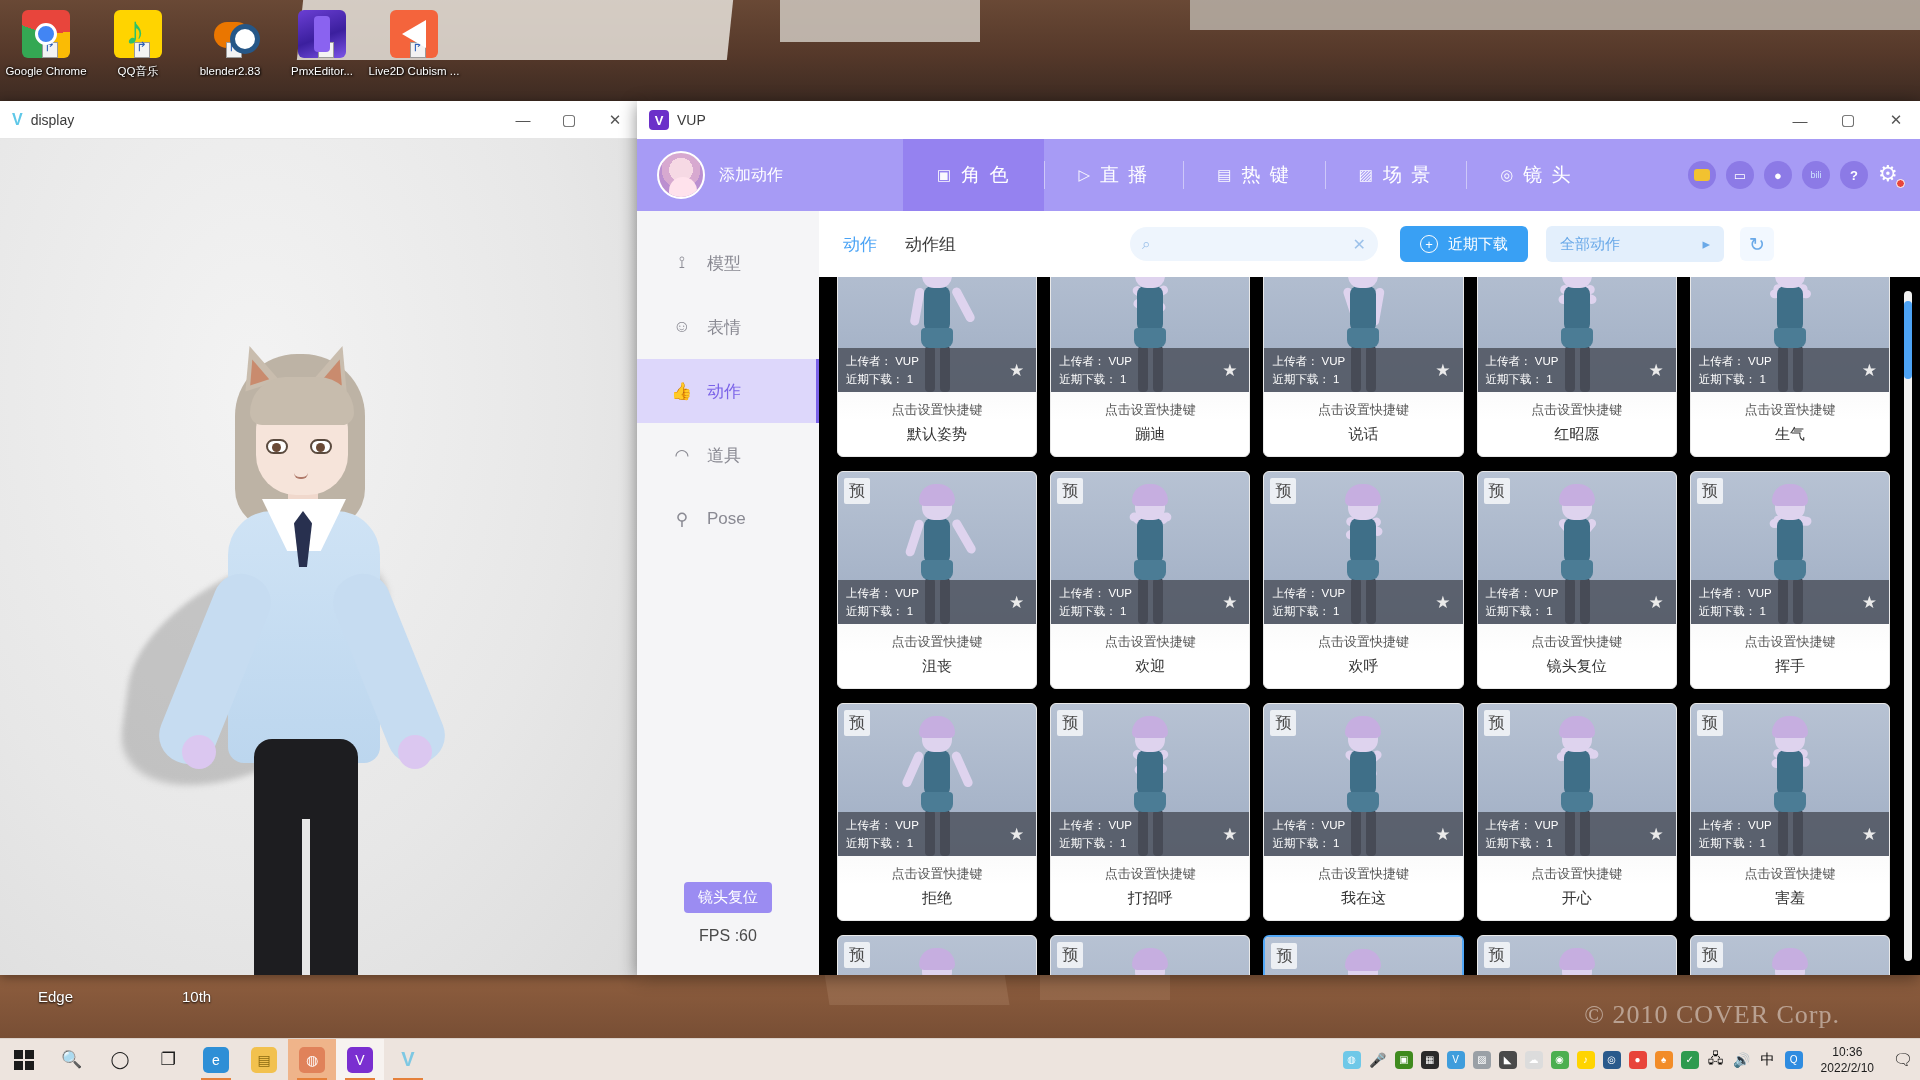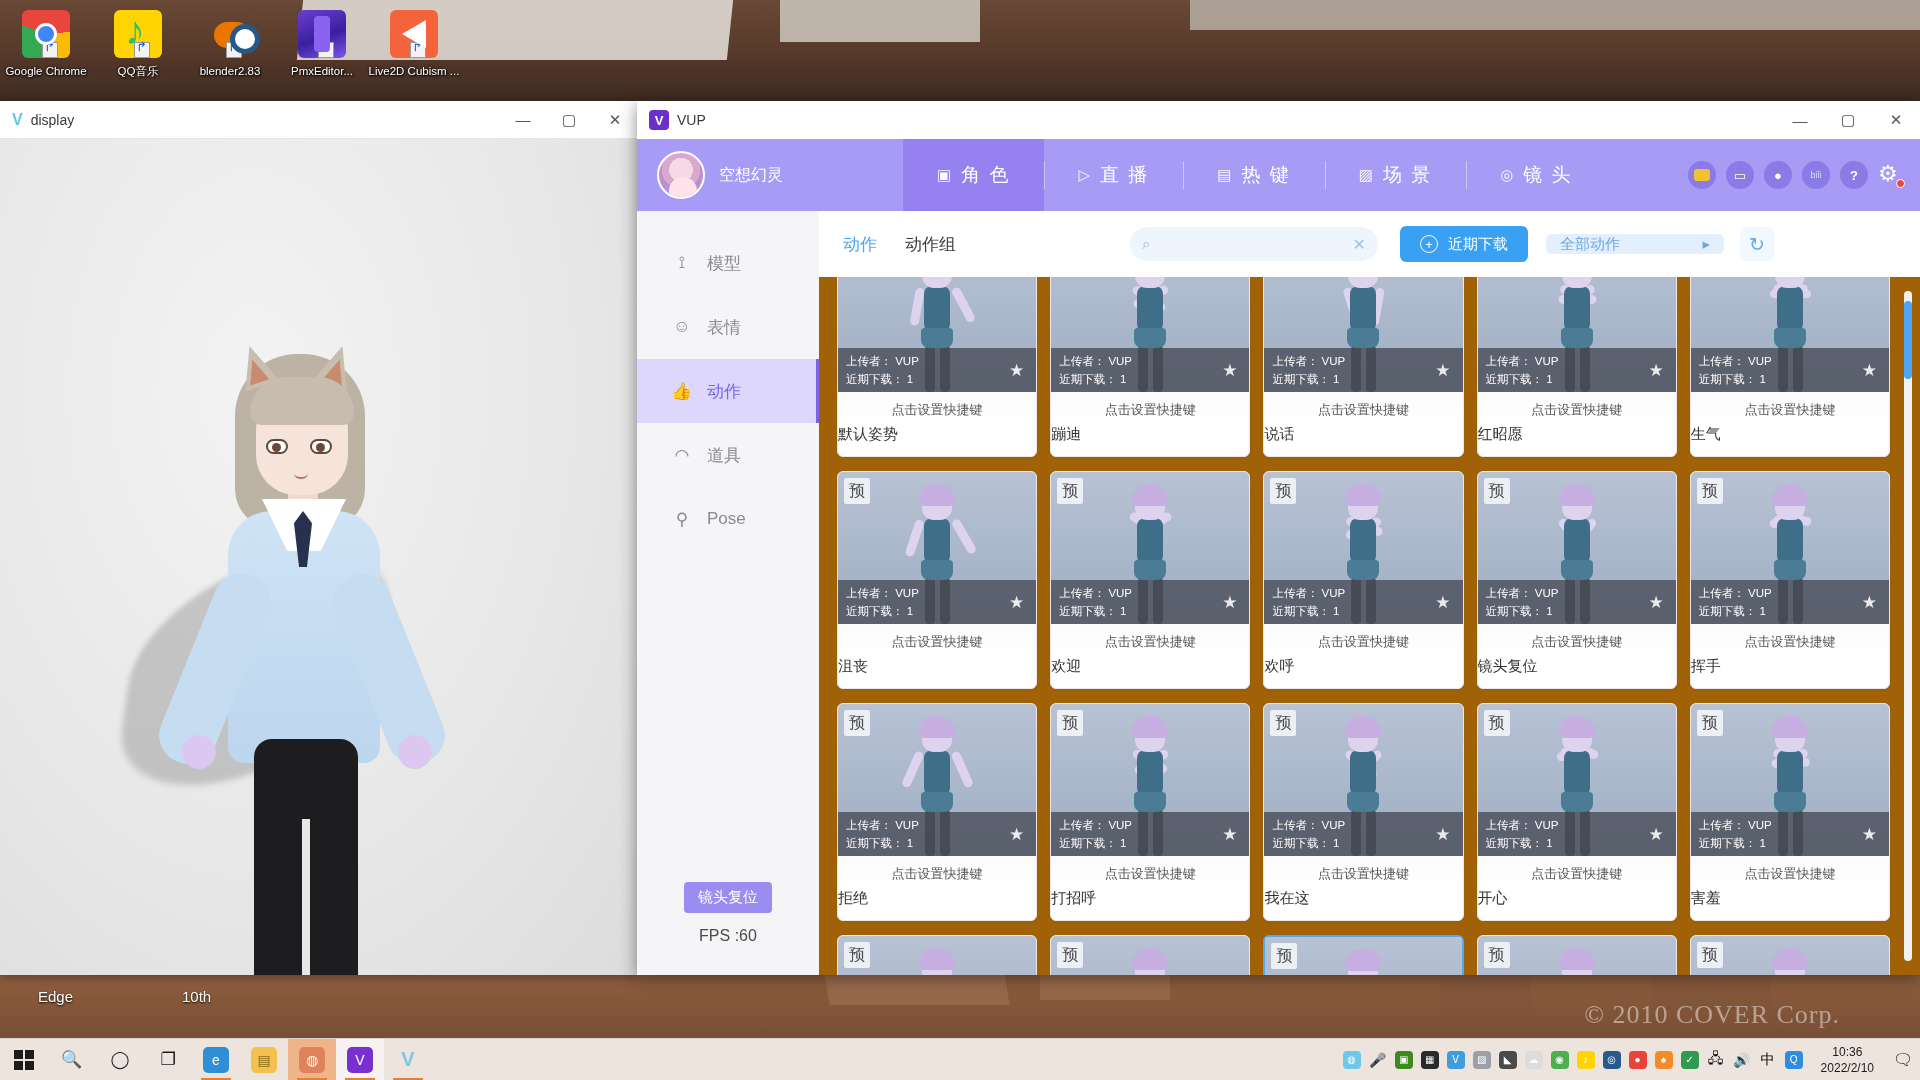--- a/index.html
+++ b/index.html
@@ -213,27 +213,27 @@
   #search-input::placeholder { color:#b5c7dc; }
   #search-icon { color:#9dc2ea; font-size: 15px; margin-right: 8px; }
   #search-clear { color:#9dc2ea; font-size: 16px; }
   #add-action-btn {
     margin-left: 22px; height: 36px; padding: 0 20px; border-radius: 6px; background:#39a0f4; color:#fff;
     display:flex; align-items:center; gap: 10px; font-size: 15px;
   }
   #add-plus { width: 18px; height: 18px; border:1.6px solid #fff; border-radius:50%;
     display:flex; align-items:center; justify-content:center; font-size: 13px; line-height: 1;}
   #all-actions-btn {
-    margin-left: 18px; height: 20px; min-width: 178px; border-radius: 6px; background:#e3effc; color:#6aa9e8;
+    margin-left: 18px; height: 36px; min-width: 178px; border-radius: 6px; background:#e3effc; color:#6aa9e8;
     display:flex; align-items:center; justify-content:space-between; padding: 0 14px; font-size: 15px;
   }
   #refresh-btn { margin-left: 16px; width: 34px; height: 34px; border-radius: 6px; color:#6aa9e8;
     display:flex; align-items:center; justify-content:center; font-size: 19px; background:#f2f8ff;}
 
-  #cards-area { flex:1; position:relative; overflow:hidden; background:#a16207; }
+  #cards-area { flex:1; position:relative; overflow:hidden; background:#000000; }
   #cards-grid {
     position:absolute; left: 18px; right: 30px; top: -38px;
     display: grid; grid-template-columns: repeat(5, 1fr); gap: 14px 13px;
   }
   .card {
     background:#fff; border:1px solid #e9e9e9; border-radius: 6px; overflow:hidden;
     box-shadow: 0 1px 3px rgba(0,0,0,.06); position:relative;
   }
   .card.selected { border: 2px solid #52a8f7; }
   .thumb { height: 152px; position:relative;
@@ -257,21 +257,21 @@
     position:absolute; left:0; right:0; bottom: 0; height: 44px; background: rgba(75,79,90,.82);
     color:#fff; font-size: 11.5px; padding: 3px 8px; display:flex; align-items:center;
   }
   .meta .mlines { line-height: 18px; }
   .meta .mspacer { flex: 1; }
   .meta .star { font-size: 17px; color: #eaeaea; margin-right: 4px; }
   .card-hotkey {
     text-align:center; font-size: 13px; color:#555; padding: 9px 0 2px;
     background: linear-gradient(180deg,#fbfbfb,#fff);
   }
-  .card-name { text-align:left; font-size: 15px; color:#333; padding: 4px 0 12px; }
+  .card-name { text-align:center; font-size: 15px; color:#333; padding: 4px 0 12px; }
 
   #cards-scrollbar { position:absolute; right: 8px; top: 14px; width: 8px; bottom: 14px; background:#f1f1f1; border-radius: 4px;}
   #cards-thumb { position:absolute; left:0; top: 10px; width: 8px; height: 78px; background:#4da3f5; border-radius: 4px; }
 
   #cursor { position:absolute; left: 1340px; top: 842px; width: 0; height: 0; z-index: 50; }
 
   
   #taskbar {
     position:absolute; left:0; right:0; bottom:0; height: 42px; background:#ede4de;
     display:flex; align-items:center; border-top: 1px solid #dcd2cb;
@@ -385,21 +385,21 @@
     <span id="vup-title">VUP</span>
     <div class="wbtns">
       <div class="wbtn">—</div>
       <div class="wbtn">▢</div>
       <div class="wbtn">✕</div>
     </div>
   </div>
 
   <div id="vup-header">
     <div id="vup-avatar"></div>
-    <div id="vup-username">空想幻灵</div>
+    <div id="vup-username">添加动作</div>
 
     <div id="vup-nav">
       <div class="nav-item active">
         <span class="nav-ico">▣</span>
         <span>角 色</span>
       </div>
       <div class="nav-item">
         <span class="nav-ico">▷</span>
         <span>直 播</span>
       </div>

